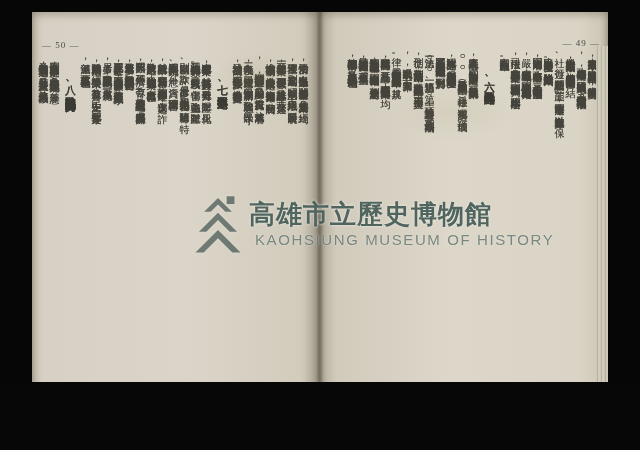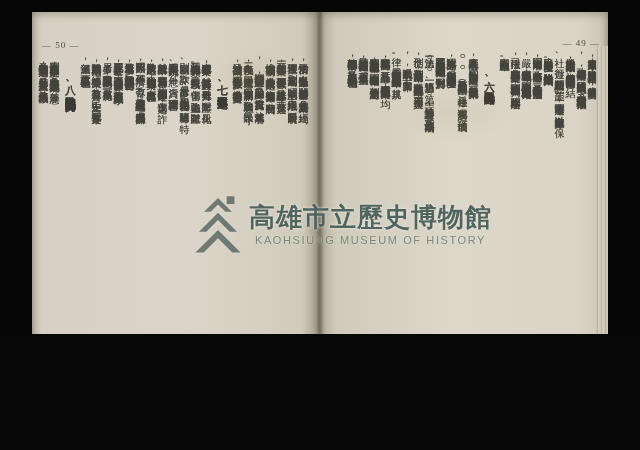--- a/index.html
+++ b/index.html
@@ -1,16 +1,16 @@
 <!DOCTYPE html>
 <html><head>
 <meta charset="utf-8">
 <style>
   html,body{margin:0;padding:0;background:#070707;}
-  .scan{position:relative;width:640px;height:334px;background:#060606;overflow:hidden;
+  .scan{position:relative;width:640px;height:382px;background:#060606;overflow:hidden;
         font-family:"Liberation Serif","DejaVu Serif",serif;}
   .book{position:absolute;left:32px;top:12px;width:576px;height:409px;}
   .page{position:absolute;top:0;height:100%;}
   .page-left{left:0;width:287px;
     background:linear-gradient(90deg,#c6c0b1 0%,#d6d1c4 4%,#dad5c8 55%,#d2ccbd 93%,#bfb8a8 100%);
     box-shadow:inset 0 4px 6px rgba(70,60,45,.25), inset 0 -5px 7px rgba(70,60,45,.3);}
   .page-right{left:287px;width:289px;
     background:linear-gradient(270deg,#c2bcab 0%,#cfc9b9 3%,#d9d4c5 10%,#dcd7c9 55%,#d0cabb 97%,#c3bcab 100%);
     box-shadow:inset 0 4px 6px rgba(70,60,45,.25), inset 0 -5px 7px rgba(70,60,45,.3);}
   .gutter{position:absolute;left:272px;top:0;width:32px;height:100%;
@@ -36,21 +36,21 @@
   .tb-right{top:38px;right:10px;height:372px;width:256px;}
   .col{white-space:nowrap;}
   .col.head{line-height:20px;font-size:10.5px;font-weight:bold;color:#3c3b34;}
   .watermark{position:absolute;left:192px;top:195px;display:flex;align-items:center;pointer-events:none;}
   .wm-logo{width:52px;height:58px;opacity:.85;filter:drop-shadow(0 0 1px rgba(240,240,230,.5));}
   .wm-text{margin-left:5px;}
   .wm-title{font-size:26px;font-weight:bold;letter-spacing:1px;line-height:30px;
     color:rgba(58,82,76,.88);
     text-shadow:0 0 3px rgba(238,236,226,.9),0 0 1px rgba(255,255,255,.55);
     font-family:"Liberation Serif","DejaVu Serif",serif;}
-  .wm-sub{font-size:11px;letter-spacing:1.6px;margin-top:1px;margin-left:6px;
+  .wm-sub{font-size:15px;letter-spacing:1.6px;margin-top:1px;margin-left:6px;
     color:rgba(94,113,106,.8);font-family:"Liberation Sans","DejaVu Sans",sans-serif;
     text-shadow:0 0 2px rgba(238,236,226,.8);}
 </style>
 </head>
 <body>
 
 <div class="scan">
   <div class="book">
 
     <div class="page page-left">

